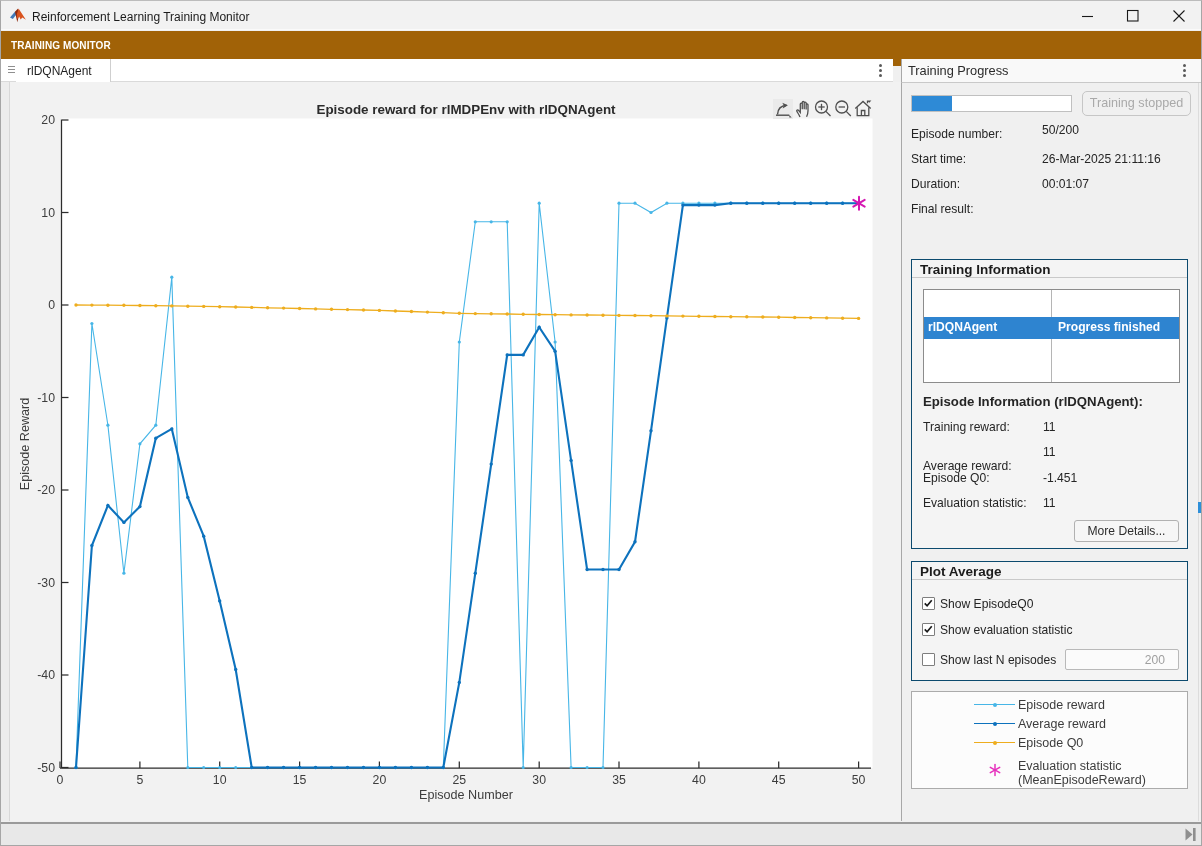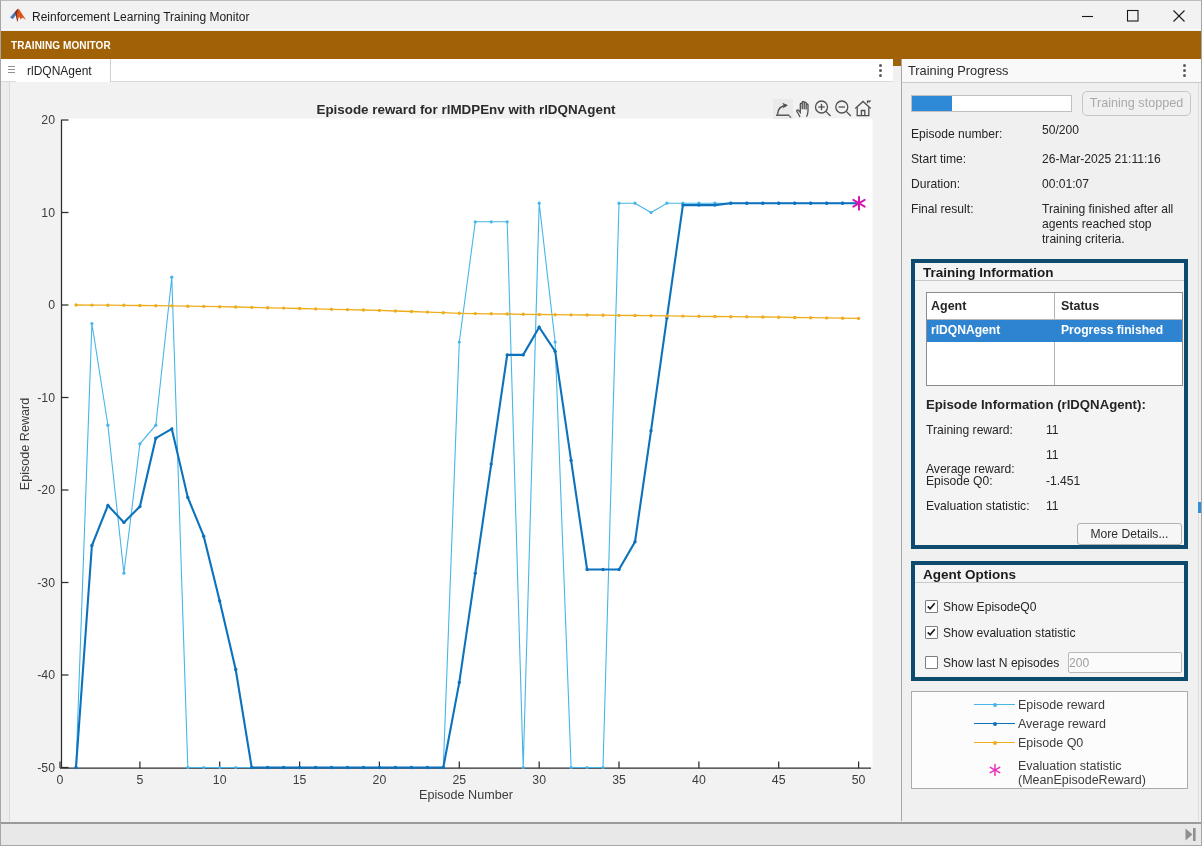--- a/index.html
+++ b/index.html
@@ -34,34 +34,34 @@
 #splitter { position:absolute; left:893px; top:82px; width:8px; height:739px; background:#f2f2f2; }
 
 #rpanel { position:absolute; left:901px; top:81px; width:300px; height:740px; background:#f0f0f0; border-left:1px solid #a8a8a8; font-size:12.1px; color:#252525; }
 #scrollstrip { position:absolute; left:296px; top:0; width:4px; height:740px; border-left:1px solid #dcdcdc; }
 #scrollthumb { position:absolute; left:296px; top:421px; width:3px; height:11px; background:#2d8fd9; }
 #pbar { position:absolute; left:9px; top:14px; width:161px; height:17px; background:#ffffff; border:1px solid #c0c0c0; }
 #pfill { position:absolute; left:0; top:0; width:40px; height:15px; background:#2e8ad6; }
 #stopbtn { position:absolute; left:180px; top:10px; width:109px; height:25px; border:1px solid #c6c6c6; border-radius:5px; color:#a9a9a9; font-size:12.6px; text-align:center; line-height:23px; }
 .lbl { position:absolute; left:9px; }
 .val { position:absolute; left:140px; }
-.gbox { position:absolute; left:9px; width:277px; background:#f4f4f4; border:4px solid #0c4a6e; }
+.gbox { position:absolute; left:9px; width:277px; background:#f4f4f4; border:1px solid #0c4a6e; }
 .gtitle { position:absolute; left:8px; top:2px; font-weight:bold; font-size:13.5px; color:#1c1c1c; }
 .gdiv { position:absolute; left:0; right:0; top:17px; border-top:1px solid #c9c9c9; }
 #agtable { position:absolute; left:11px; top:29px; width:257px; height:94px; background:#ffffff; border:1px solid #8c8c8c; }
 #agtable .hdr { position:absolute; left:0; top:0; right:0; height:27px; border-bottom:1px solid #b5b5b5; }
 #agtable .cdiv { position:absolute; left:127px; top:0; bottom:0; border-left:1px solid #b5b5b5; }
 #agtable .sel { position:absolute; left:0; top:27px; right:0; height:22px; background:#2e84d0; color:#fff; font-weight:bold; }
 .cell1 { position:absolute; left:4px; top:4px; }
 .cell2 { position:absolute; left:134px; top:4px; }
 .hcell1 { position:absolute; left:4px; top:6px; font-weight:bold; font-size:12.5px;}
 .hcell2 { position:absolute; left:134px; top:6px; font-weight:bold; font-size:12.5px; }
 #morebtn { position:absolute; left:162px; top:260px; width:105px; height:22px; border:1px solid #b1b1b1; border-radius:3px; background:#f6f6f6; text-align:center; line-height:20px; color:#2e2e2e; }
 .cb { position:absolute; left:10px; width:12.5px; height:12.5px; background:#fff; border:1px solid #7e7e7e; border-radius:1px; }
-#nfield { position:absolute; left:153px; top:87px; width:114px; height:21px; background:#fbfbfb; border:1px solid #b9b9b9; border-radius:2px; color:#9f9f9f; text-align:left; line-height:20px; }
+#nfield { position:absolute; left:153px; top:87px; width:114px; height:21px; background:#fbfbfb; border:1px solid #b9b9b9; border-radius:2px; color:#9f9f9f; text-align:right; padding-right:13px; line-height:20px; }
 #legendbox { position:absolute; left:9px; top:610px; width:277px; height:98px; background:#fcfcfc; border:1px solid #ababab; }
 .legline { position:absolute; left:62px; width:41px; height:0; border-top-width:1.6px; border-top-style:solid; }
 .legdot { position:absolute; left:81px; width:4px; height:4px; border-radius:50%; }
 .leglab { position:absolute; left:106px; font-size:12.5px; color:#3c3c3c; }
 
 #statusbar { position:absolute; left:1px; right:1px; bottom:1px; height:23px; background:#e8e8e8; border-top:2px solid #9a9a9a; }
 </style>
 </head>
 <body>
 <div id="win"></div>
@@ -370,48 +370,43 @@
       <div id="pfill"></div>
     </div>
   <div id="stopbtn">Training stopped</div>
   <div class="lbl" style="top:46px">Episode number:</div>
     <div class="val" style="top:42px">50/200</div>
   <div class="lbl" style="top:71px">Start time:</div>
     <div class="val" style="top:71px">26-Mar-2025 21:11:16</div>
   <div class="lbl" style="top:96px">Duration:</div>
     <div class="val" style="top:96px">00:01:07</div>
   <div class="lbl" style="top:121px">Final result:</div>
-  <div class="val" style="top:121px;width:152px;line-height:14.9px">Training finished after all agents reached stop training criteria.</div>
   <div class="gbox" style="top:178px;height:290px">
     <div class="gtitle">Training Information</div>
     <div class="gdiv"></div>
     <div id="agtable">
-      <div class="hdr">
-          <span class="hcell1">Agent</span>
-          <span class="hcell2">Status</span>
-        </div>
       <div class="cdiv"></div>
       <div class="sel">
           <span class="cell1" style="top:3px">rlDQNAgent</span>
           <span class="cell2" style="top:3px">Progress finished</span>
         </div>
     </div>
     <div class="abs" style="left:11px;top:134px;font-weight:bold;font-size:13.2px">Episode Information (rlDQNAgent):</div>
     <div class="abs" style="left:11px;top:160px">Training reward:</div>
       <div class="abs" style="left:131px;top:160px">11</div>
     <div class="abs" style="left:11px;top:199px">Average reward:</div>
       <div class="abs" style="left:131px;top:185px">11</div>
     <div class="abs" style="left:11px;top:211px">Episode Q0:</div>
       <div class="abs" style="left:131px;top:211px">-1.451</div>
     <div class="abs" style="left:11px;top:236px">Evaluation statistic:</div>
       <div class="abs" style="left:131px;top:236px">11</div>
     <div id="morebtn">More Details...</div>
   </div>
   <div class="gbox" style="top:480px;height:120px">
-    <div class="gtitle">Agent Options</div>
+    <div class="gtitle">Plot Average</div>
     <div class="gdiv"></div>
     <div class="cb" style="top:35px">
         <svg width="10.5" height="10.5" viewBox="0 0 12 12" style="position:absolute;left:0;top:0" fill="none" stroke="#1a1a1a" stroke-width="1.9">
           <path d="M2 6.2 L4.7 9 L10 2.6"></path>
         </svg>
       </div>
     <div class="abs" style="left:28px;top:35px">Show EpisodeQ0</div>
     <div class="cb" style="top:61px">
         <svg width="10.5" height="10.5" viewBox="0 0 12 12" style="position:absolute;left:0;top:0" fill="none" stroke="#1a1a1a" stroke-width="1.9">
           <path d="M2 6.2 L4.7 9 L10 2.6"></path>

